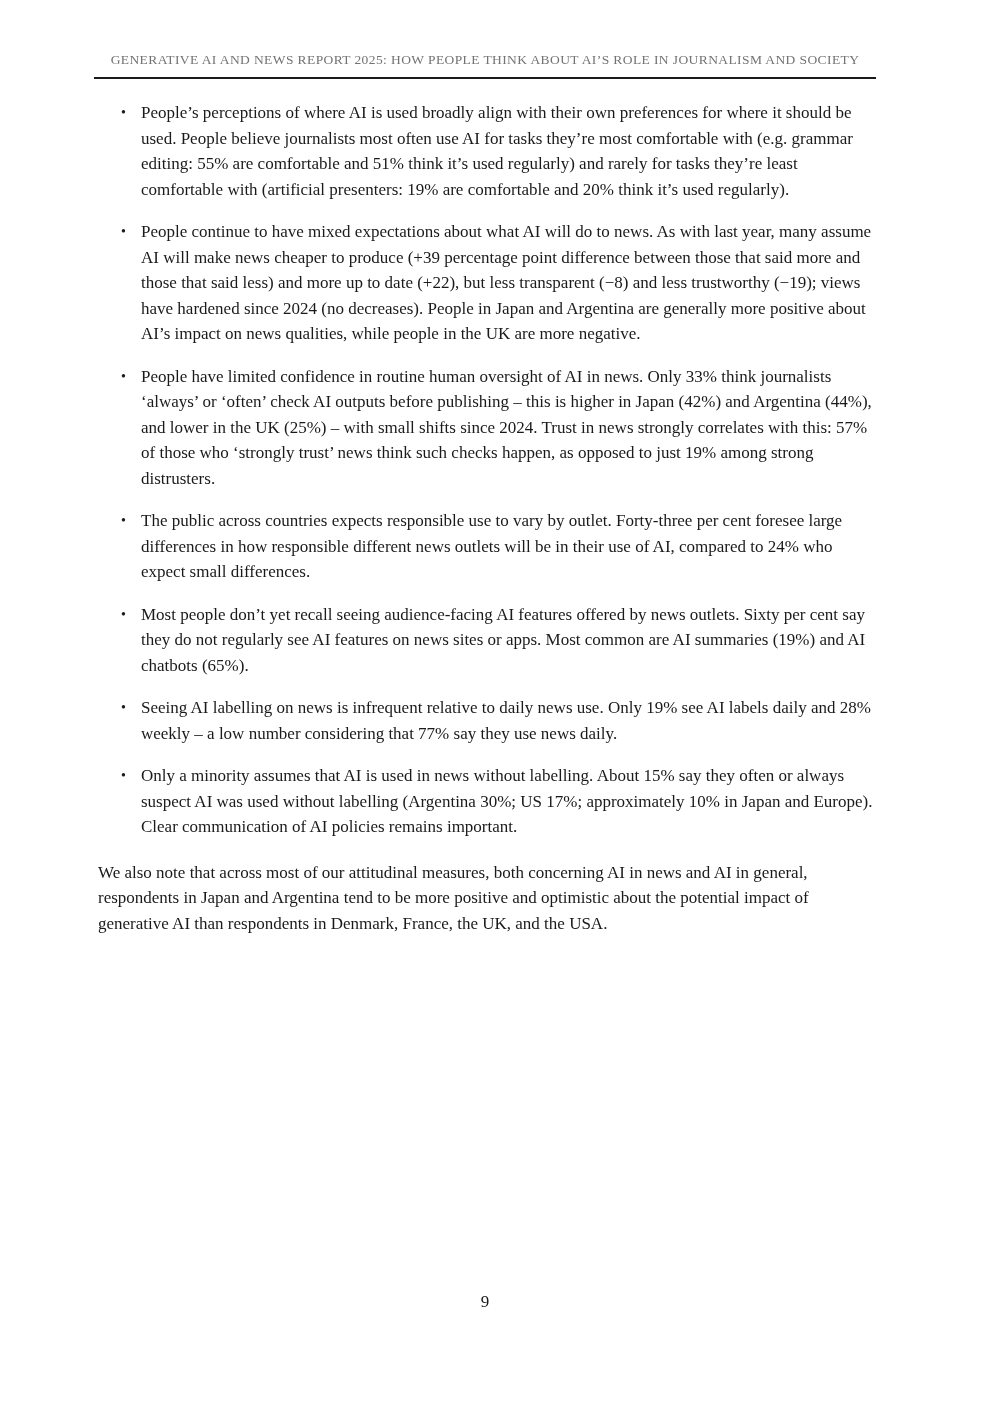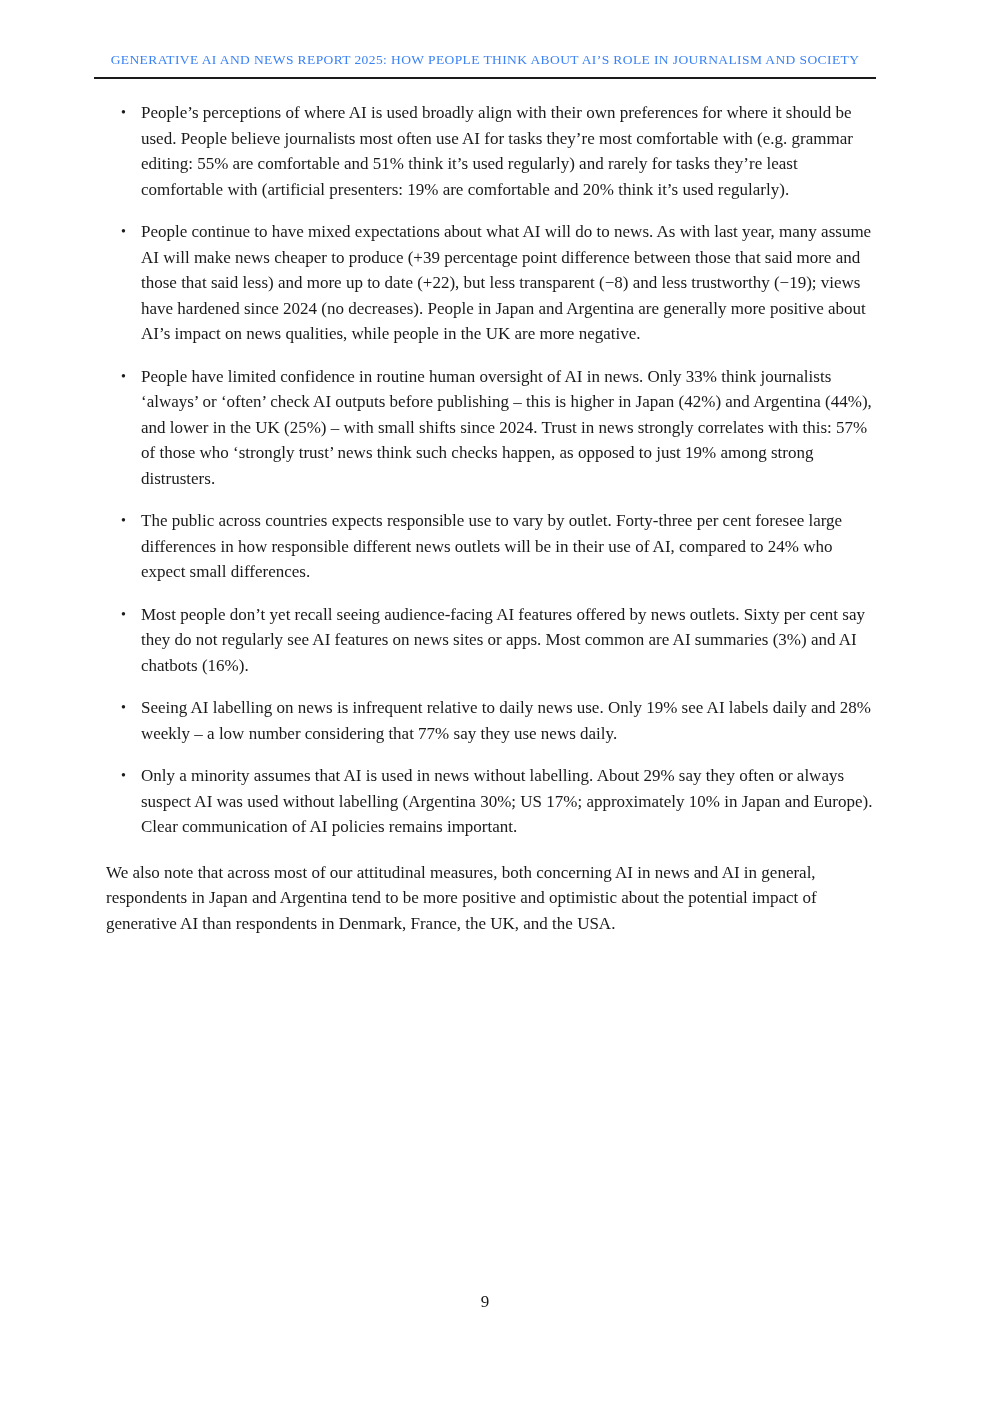--- a/index.html
+++ b/index.html
@@ -23,21 +23,21 @@
     width: 782px;
   }
   .running-header {
     padding-top: 52px;
     text-align: center;
   }
   .header-title {
     font-size: 13.5px;
     letter-spacing: 0.4px;
     white-space: nowrap;
-    color: #3b82f6;
+    color: #737373;
   }
   .header-rule {
     border: none;
     border-bottom: 2px solid #1a1a1a;
     margin: 9px 0 0 0;
   }
   .body-text {
     padding-top: 21px;
     font-size: 17px;
     line-height: 25.5px;
@@ -51,21 +51,21 @@
     flex: none;
     margin-left: 27px;
     width: 20px;
     font-size: 14px;
     line-height: 25.5px;
   }
   .bullet-text {
     flex: 1;
   }
   .closing-paragraph {
-    margin: 12px;
+    margin: 4px;
     padding-top: 3px;
   }
   .page-footer {
     position: absolute;
     top: 1292px;
     left: 94px;
     width: 782px;
     text-align: center;
     font-size: 17px;
     color: #1a1a1a;
@@ -99,31 +99,31 @@
         <span class="bullet-text">People have limited confidence in routine human oversight of AI in news. Only 33% think journalists ‘always’ or ‘often’ check AI outputs before publishing – this is higher in Japan (42%) and Argentina (44%), and lower in the UK (25%) – with small shifts since 2024. Trust in news strongly correlates with this: 57% of those who ‘strongly trust’ news think such checks happen, as opposed to just 19% among strong distrusters.</span>
       </div>
 
       <div class="bullet-item">
         <span class="bullet-marker">•</span>
         <span class="bullet-text">The public across countries expects responsible use to vary by outlet. Forty-three per cent foresee large differences in how responsible different news outlets will be in their use of AI, compared to 24% who expect small differences.</span>
       </div>
 
       <div class="bullet-item">
         <span class="bullet-marker">•</span>
-        <span class="bullet-text">Most people don’t yet recall seeing audience-facing AI features offered by news outlets. Sixty per cent say they do not regularly see AI features on news sites or apps. Most common are AI summaries (3%) and AI chatbots (16%).</span>
+        <span class="bullet-text">Most people don’t yet recall seeing audience-facing AI features offered by news outlets. Sixty per cent say they do not regularly see AI features on news sites or apps. Most common are AI summaries (19%) and AI chatbots (65%).</span>
       </div>
 
       <div class="bullet-item">
         <span class="bullet-marker">•</span>
         <span class="bullet-text">Seeing AI labelling on news is infrequent relative to daily news use. Only 19% see AI labels daily and 28% weekly – a low number considering that 77% say they use news daily.</span>
       </div>
 
       <div class="bullet-item">
         <span class="bullet-marker">•</span>
-        <span class="bullet-text">Only a minority assumes that AI is used in news without labelling. About 29% say they often or always suspect AI was used without labelling (Argentina 30%; US 17%; approximately 10% in Japan and Europe). Clear communication of AI policies remains important.</span>
+        <span class="bullet-text">Only a minority assumes that AI is used in news without labelling. About 15% say they often or always suspect AI was used without labelling (Argentina 30%; US 17%; approximately 10% in Japan and Europe). Clear communication of AI policies remains important.</span>
       </div>
 
       <p class="closing-paragraph">We also note that across most of our attitudinal measures, both concerning AI in news and AI in general, respondents in Japan and Argentina tend to be more positive and optimistic about the potential impact of generative AI than respondents in Denmark, France, the UK, and the USA.</p>
 
     </div>
   </div>
 
   <div class="page-footer">
     <span>9</span>
   </div>

